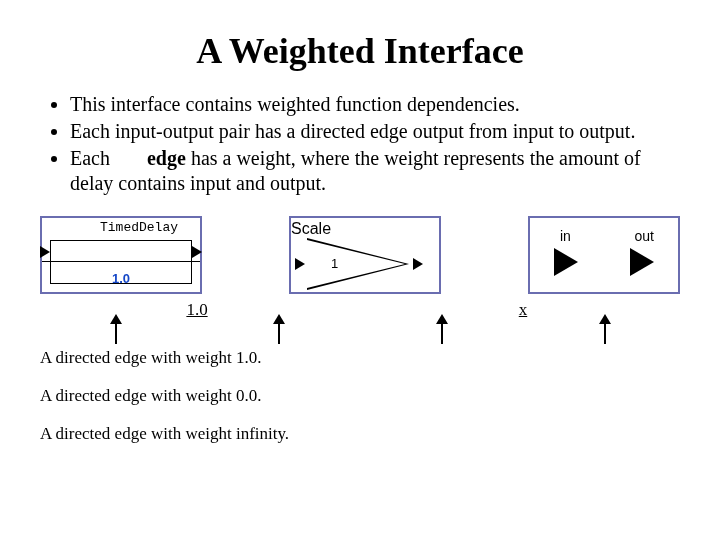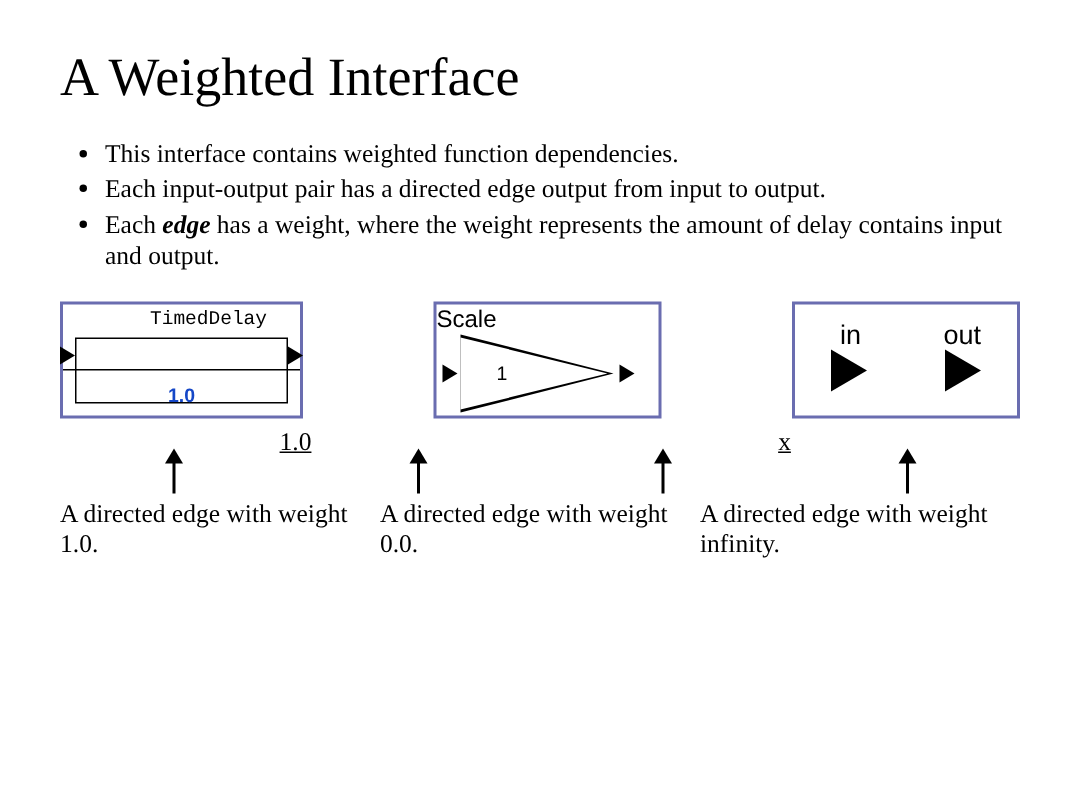--- a/index.html
+++ b/index.html
@@ -9,36 +9,37 @@
     height: 540px;
     font-family: "Times New Roman", serif;
     background: #fff;
     color: #000;
     position: relative;
   }
   .slide {
     padding: 20px 40px;
   }
   .title {
+    text-align: center;
     font-size: 36px;
     margin: 10px 0 20px 0;
-    font-weight: normal;
+    font-weight: bold;
   }
   .bullets {
-    font-size: 17px;
+    font-size: 20px;
     line-height: 1.25;
     margin: 0 0 20px 0;
     padding-left: 30px;
   }
   .bullets li {
     margin-bottom: 2px;
   }
   .emph {
-    font-style: italic;
     font-weight: bold;
+    margin-left: 32px;
   }
   .diagram-row {
     display: flex;
     justify-content: space-between;
     gap: 12px;
     margin: 8px 0 6px 0;
   }
   .diag-box {
     border: 2px solid #6a6db0;
     background: #fff;
@@ -128,21 +129,21 @@
     border-left: 10px solid #000;
   }
   .sc-port-l { left: 4px; top: 40px; }
   .sc-port-r { right: 16px; top: 40px; }
 
   
   .io-in, .io-out {
     position: absolute;
     top: 10px;
     font-family: Arial, sans-serif;
-    font-size: 18px;
+    font-size: 14px;
   }
   .io-in { left: 30px; }
   .io-out { right: 24px; }
   .io-tri-l, .io-tri-r {
     position: absolute;
     top: 30px;
     width: 0; height: 0;
     border-top: 14px solid transparent;
     border-bottom: 14px solid transparent;
     border-left: 24px solid #000;
@@ -226,23 +227,24 @@
     position: absolute;
     top: -8px; left: -5px;
     border-left: 6px solid transparent;
     border-right: 6px solid transparent;
     border-bottom: 10px solid #000;
   }
 
   .captions-row {
     display: flex;
     justify-content: space-between;
-    gap: 0;
+    gap: 18px;
     font-size: 17px;
     margin-top: 4px;
+    flex-direction: column;
   }
   .captions-row > div { flex: 1; }
 </style>
 </head>
 <body>
 
 <div class="slide">
 
   <h1 class="title">A Weighted Interface</h1>
 

